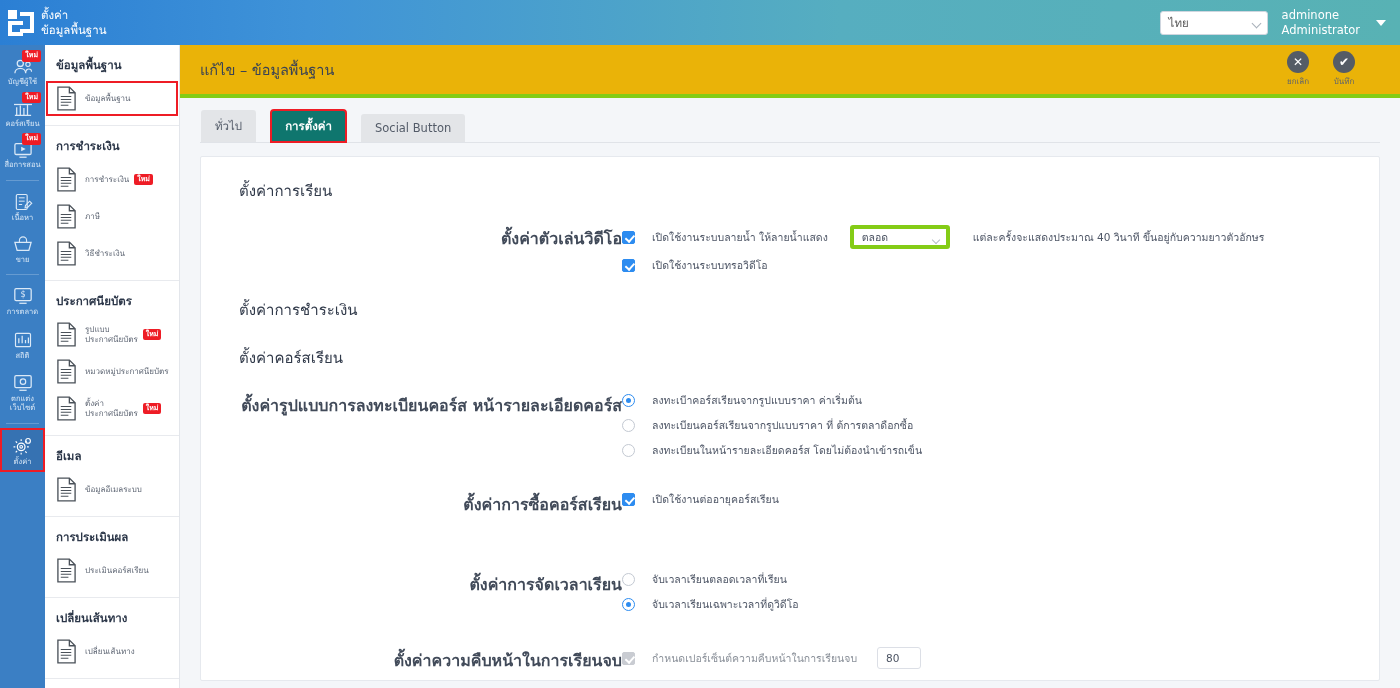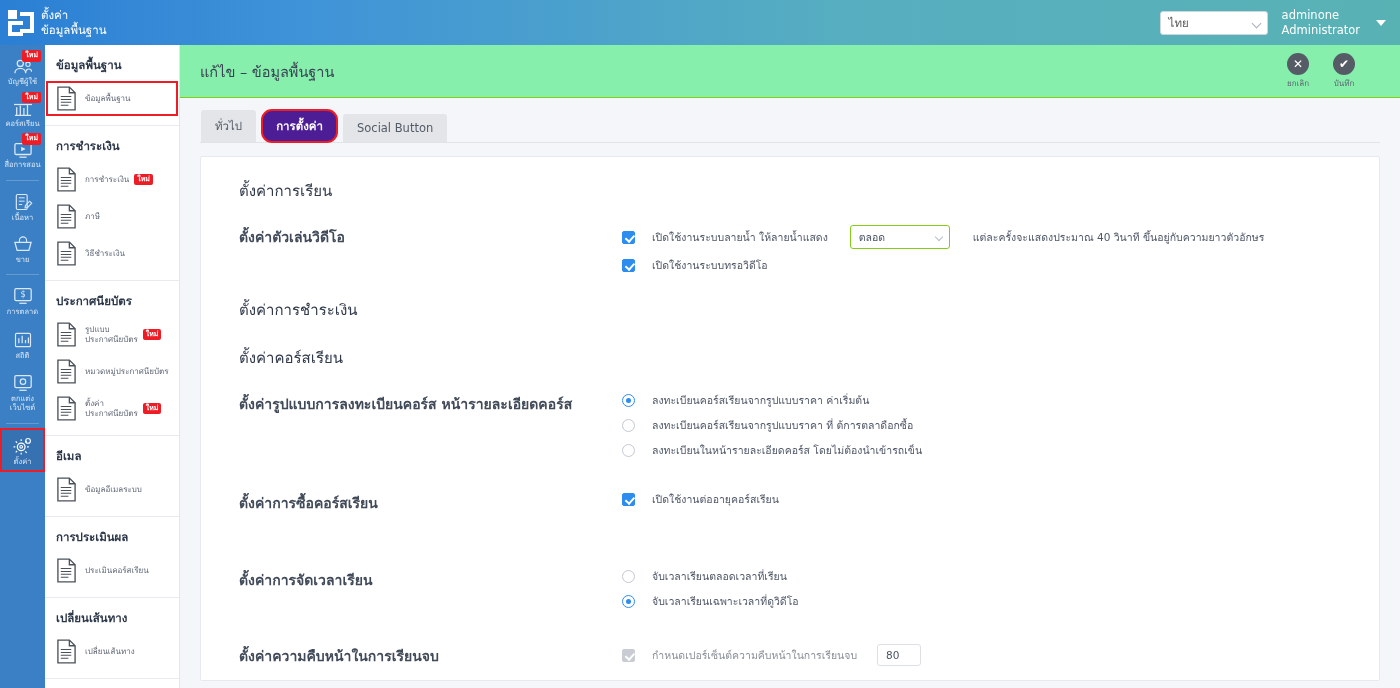--- a/index.html
+++ b/index.html
@@ -89,48 +89,48 @@
   }
   .doc-ico { width: 21px; height: 25px; flex: 0 0 21px; }
 
   
   .main {
     position: absolute; top: 45px; left: 180px; width: 1220px; height: 643px;
     background: #f4f6f9; overflow: hidden;
   }
   .page-head {
     height: 53px; padding: 0 20px; display: flex; align-items: center;
-    border-bottom: 1px solid #84cc16; background: #86efac;
+    border-bottom: 4px solid #84cc16; background: #eab308;
   }
   .page-title { font-size: 14.5px; color: #3a4354; }
   .head-actions { margin-left: auto; display: flex; gap: 24px; padding-right: 25px; }
   .hact { text-align: center; cursor: pointer; }
   .hact .circ {
     width: 22px; height: 22px; border-radius: 50%; background: #555c66; color: #fff;
     display: flex; align-items: center; justify-content: center; font-size: 12px; margin: 0 auto 2px;
   }
   .hact .hl { font-size: 8px; color: #5a6270; }
 
   .tabs { display: flex; padding: 12px 0 0 21px; align-items: flex-end; }
   .tab {
     padding: 7px 14px; font-size: 11.5px; background: #e3e5e8; color: #535b68;
-    border-radius: 3px 3px 0 0; cursor: pointer; margin-right: 6px;
-  }
-  .tab.active { background: #4c1d95; color: #fff; font-weight: bold; border-radius: 10px; }
+    border-radius: 3px 3px 0 0; cursor: pointer; margin-right: 15px;
+  }
+  .tab.active { background: #0f766e; color: #fff; font-weight: bold; }
   .tab.active.boxed { outline: 2px solid #ee1c25; outline-offset: -1px; }
   .tabs-rule { height: 1px; background: #e0e3e8; margin: 0 20px; }
 
   .panel {
     margin: 13px 20px 0 20px; background: #fff; border: 1px solid #e6e9ee; border-radius: 2px;
     height: 525px; padding: 22px 0 0 0; overflow: hidden;
   }
   .sec-title { font-size: 15px; color: #313a4a; padding: 0 0 0 38px; margin-bottom: 22px; }
   .sec-title.sp { margin-top: 24px; }
   .row { display: flex; padding: 0 0 0 38px; align-items: flex-start; }
-  .row-label { width: 383px; font-size: 14px; font-weight: bold; color: #414a59; padding-top: 1px; }
+  .row-label { width: 383px; font-size: 16px; font-weight: bold; color: #414a59; padding-top: 1px; text-align: right; }
   .row-ctrl { flex: 1; }
 
   .opt { display: flex; align-items: center; margin-bottom: 8px; gap: 10px; }
   .opt:last-child { margin-bottom: 0; }
   .opt-txt { font-size: 10.5px; color: #4e5musical; }
   .opt-txt { font-size: 10.5px; color: #4e5666; margin-left: 7px; }
 
   .cbx {
     width: 13px; height: 13px; border-radius: 2px; flex: 0 0 13px;
     border: 1px solid #bfc6d0; background: #fff; position: relative;
@@ -145,21 +145,21 @@
     width: 13px; height: 13px; border-radius: 50%; flex: 0 0 13px;
     border: 1px solid #c3c9d2; background: #fff; position: relative;
   }
   .rdo.on { border-color: #2d8cf0; }
   .rdo.on::after {
     content: ""; position: absolute; left: 3px; top: 3px; width: 5px; height: 5px;
     border-radius: 50%; background: #2d8cf0;
   }
 
   .sel-box {
-    width: 100px; height: 24px; border: 1px solid #84cc16; border-radius: 3px; background: #fff;
+    width: 100px; height: 24px; border: 4px solid #84cc16; border-radius: 3px; background: #fff;
     display: inline-flex; align-items: center; padding: 0 8px; position: relative; margin-left: 12px;
   }
   .sel-box .sv { font-size: 10.5px; color: #4b5362; }
   .sel-box .chev {
     position: absolute; right: 7px; top: 8px; width: 6px; height: 6px;
     border-left: 1.3px solid #b7bdc6; border-bottom: 1.3px solid #b7bdc6; transform: rotate(-45deg);
   }
   .hint { font-size: 10.5px; color: #4e5666; margin-left: 13px; }
   .num-box {
     width: 44px; height: 22px; border: 1px solid #dcdfe6; border-radius: 3px; background: #fff;
@@ -453,21 +453,21 @@
       <div class="sec-title sp">ตั้งค่าการชำระเงิน</div>
 
 
       <div class="sec-title sp">ตั้งค่าคอร์สเรียน</div>
 
       <div class="row" style="margin-bottom:32px;">
         <div class="row-label">ตั้งค่ารูปแบบการลงทะเบียนคอร์ส หน้ารายละเอียดคอร์ส</div>
         <div class="row-ctrl">
           <div class="opt">
             <span class="rdo on"></span>
-            <span class="opt-txt">ลงทะเบียนคอร์สเรียนจากรูปแบบราคา ค่าเริ่มต้น</span>
+            <span class="opt-txt">ลงทะเบีาคอร์สเรียนจากรูปแบบราคา ค่าเริ่มต้น</span>
           </div>
           <div class="opt">
             <span class="rdo"></span>
             <span class="opt-txt">ลงทะเบียนคอร์สเรียนจากรูปแบบราคา ที่ ต้การตลาดือกซื้อ</span>
           </div>
           <div class="opt">
             <span class="rdo"></span>
             <span class="opt-txt">ลงทะเบียนในหน้ารายละเอียดคอร์ส โดยไม่ต้องนำเข้ารถเข็น</span>
           </div>
         </div>

